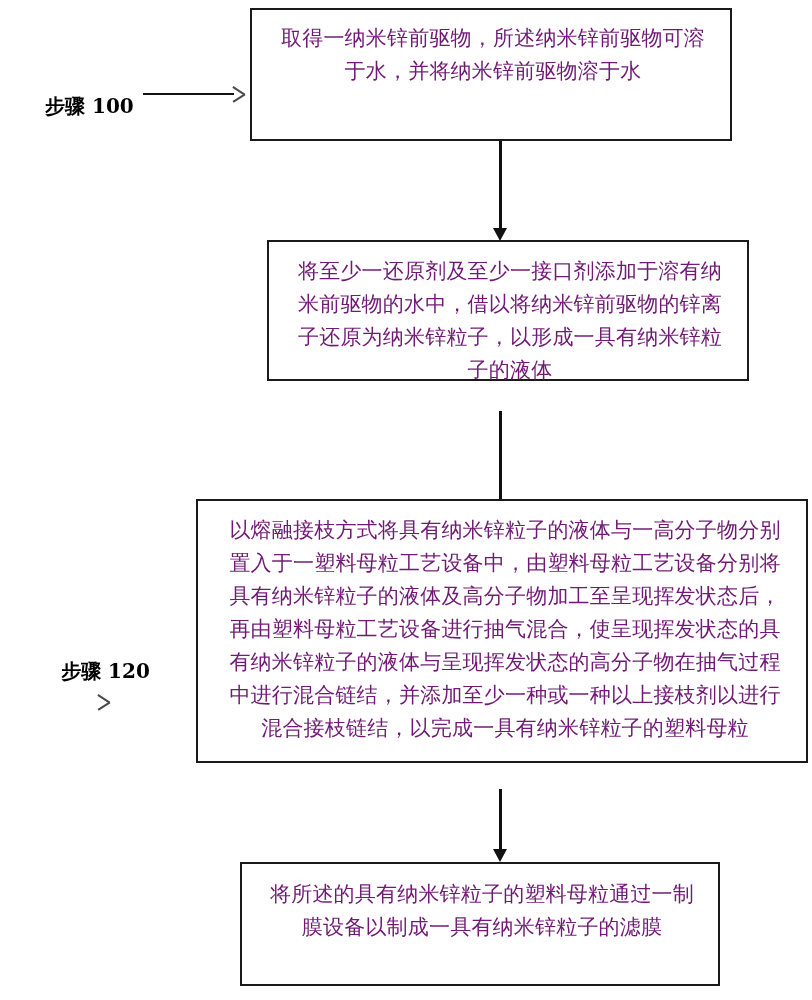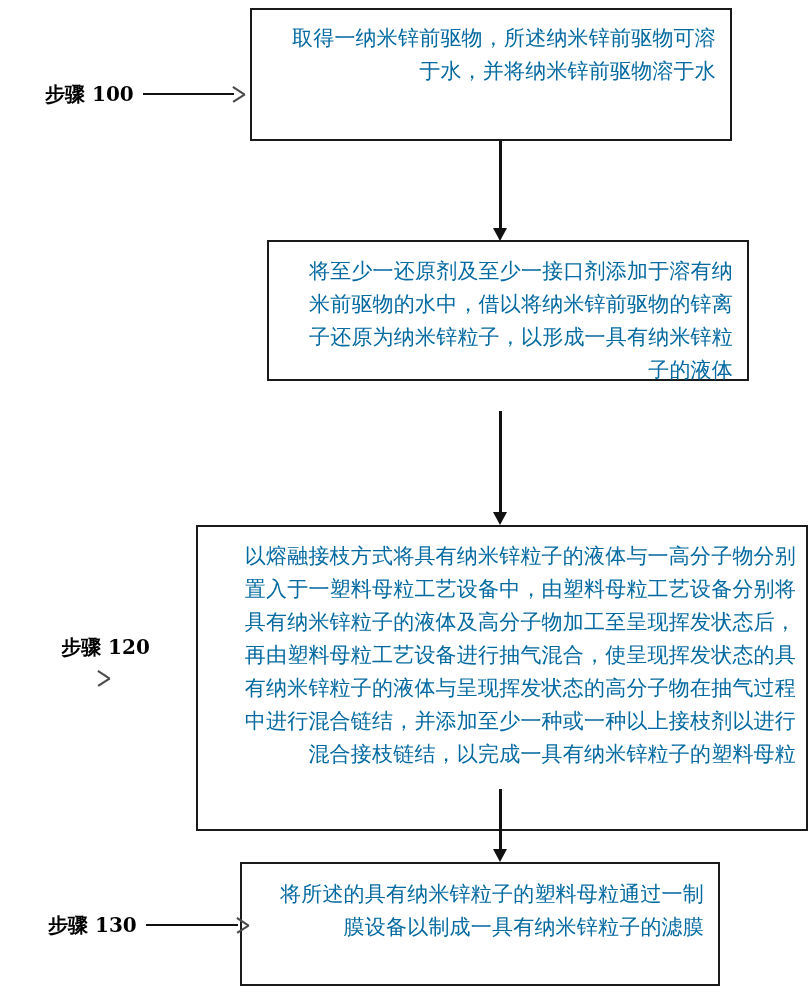--- a/index.html
+++ b/index.html
@@ -31,29 +31,29 @@
     box-sizing: border-box;
   }
   .box-text {
     position: absolute;
     left: 18px;
     right: 14px;
     top: 12px;
     font-family: "DejaVu Serif", "Liberation Serif", serif;
     font-size: 21px;
     line-height: 33px;
-    color: #0369a1;
+    color: #701a75;
     letter-spacing: 0.2px;
-    text-align: right;
+    text-align: center;
     white-space: pre-line;
   }
 
   #box-step-100 { left: 250px; top: 8px;   width: 482px; height: 133px; }
   #box-step-110 { left: 267px; top: 240px; width: 482px; height: 141px; }
-  #box-step-120 { left: 196px; top: 525px; width: 612px; height: 306px; }
+  #box-step-120 { left: 196px; top: 499px; width: 612px; height: 264px; }
   #box-step-130 { left: 240px; top: 862px; width: 480px; height: 124px; }
 
   #box-step-120 .box-text { left: 16px; right: 10px; top: 13px; }
   #box-step-130 .box-text { top: 14px; }
   #box-step-110 .box-text { top: 13px; }
 
   
   .connector {
     position: absolute;
     width: 20px;
@@ -95,20 +95,21 @@
     display: flex;
     align-items: center;
   }
   .step-label .caption {
     font-family: "DejaVu Serif", "Liberation Serif", serif;
     font-size: 20px;
     font-weight: bold;
     color: #000000;
     white-space: nowrap;
     letter-spacing: 0px;
+    margin-top: 24px;
   }
   .step-label .leader {
     position: relative;
     flex: 1 1 auto;
     height: 34px;
     margin-left: 9px;
   }
   .step-label .leader .rule {
     position: absolute;
     left: 0;
@@ -206,21 +207,14 @@
   <div class="connector" id="connector-3">
     <span class="stem"></span>
     <span class="head"></span>
   </div>
 
   <div class="box" id="box-step-130">
     <div class="box-text">将所述的具有纳米锌粒子的塑料母粒通过一制
 膜设备以制成一具有纳米锌粒子的滤膜</div>
   </div>
 
-  <div class="step-label" id="step-label-130">
-    <span class="caption">步骤 130</span>
-    <span class="leader">
-      <span class="rule"></span>
-      <span class="tip"></span>
-    </span>
-  </div>
 
 </div>
 
 </body></html>

